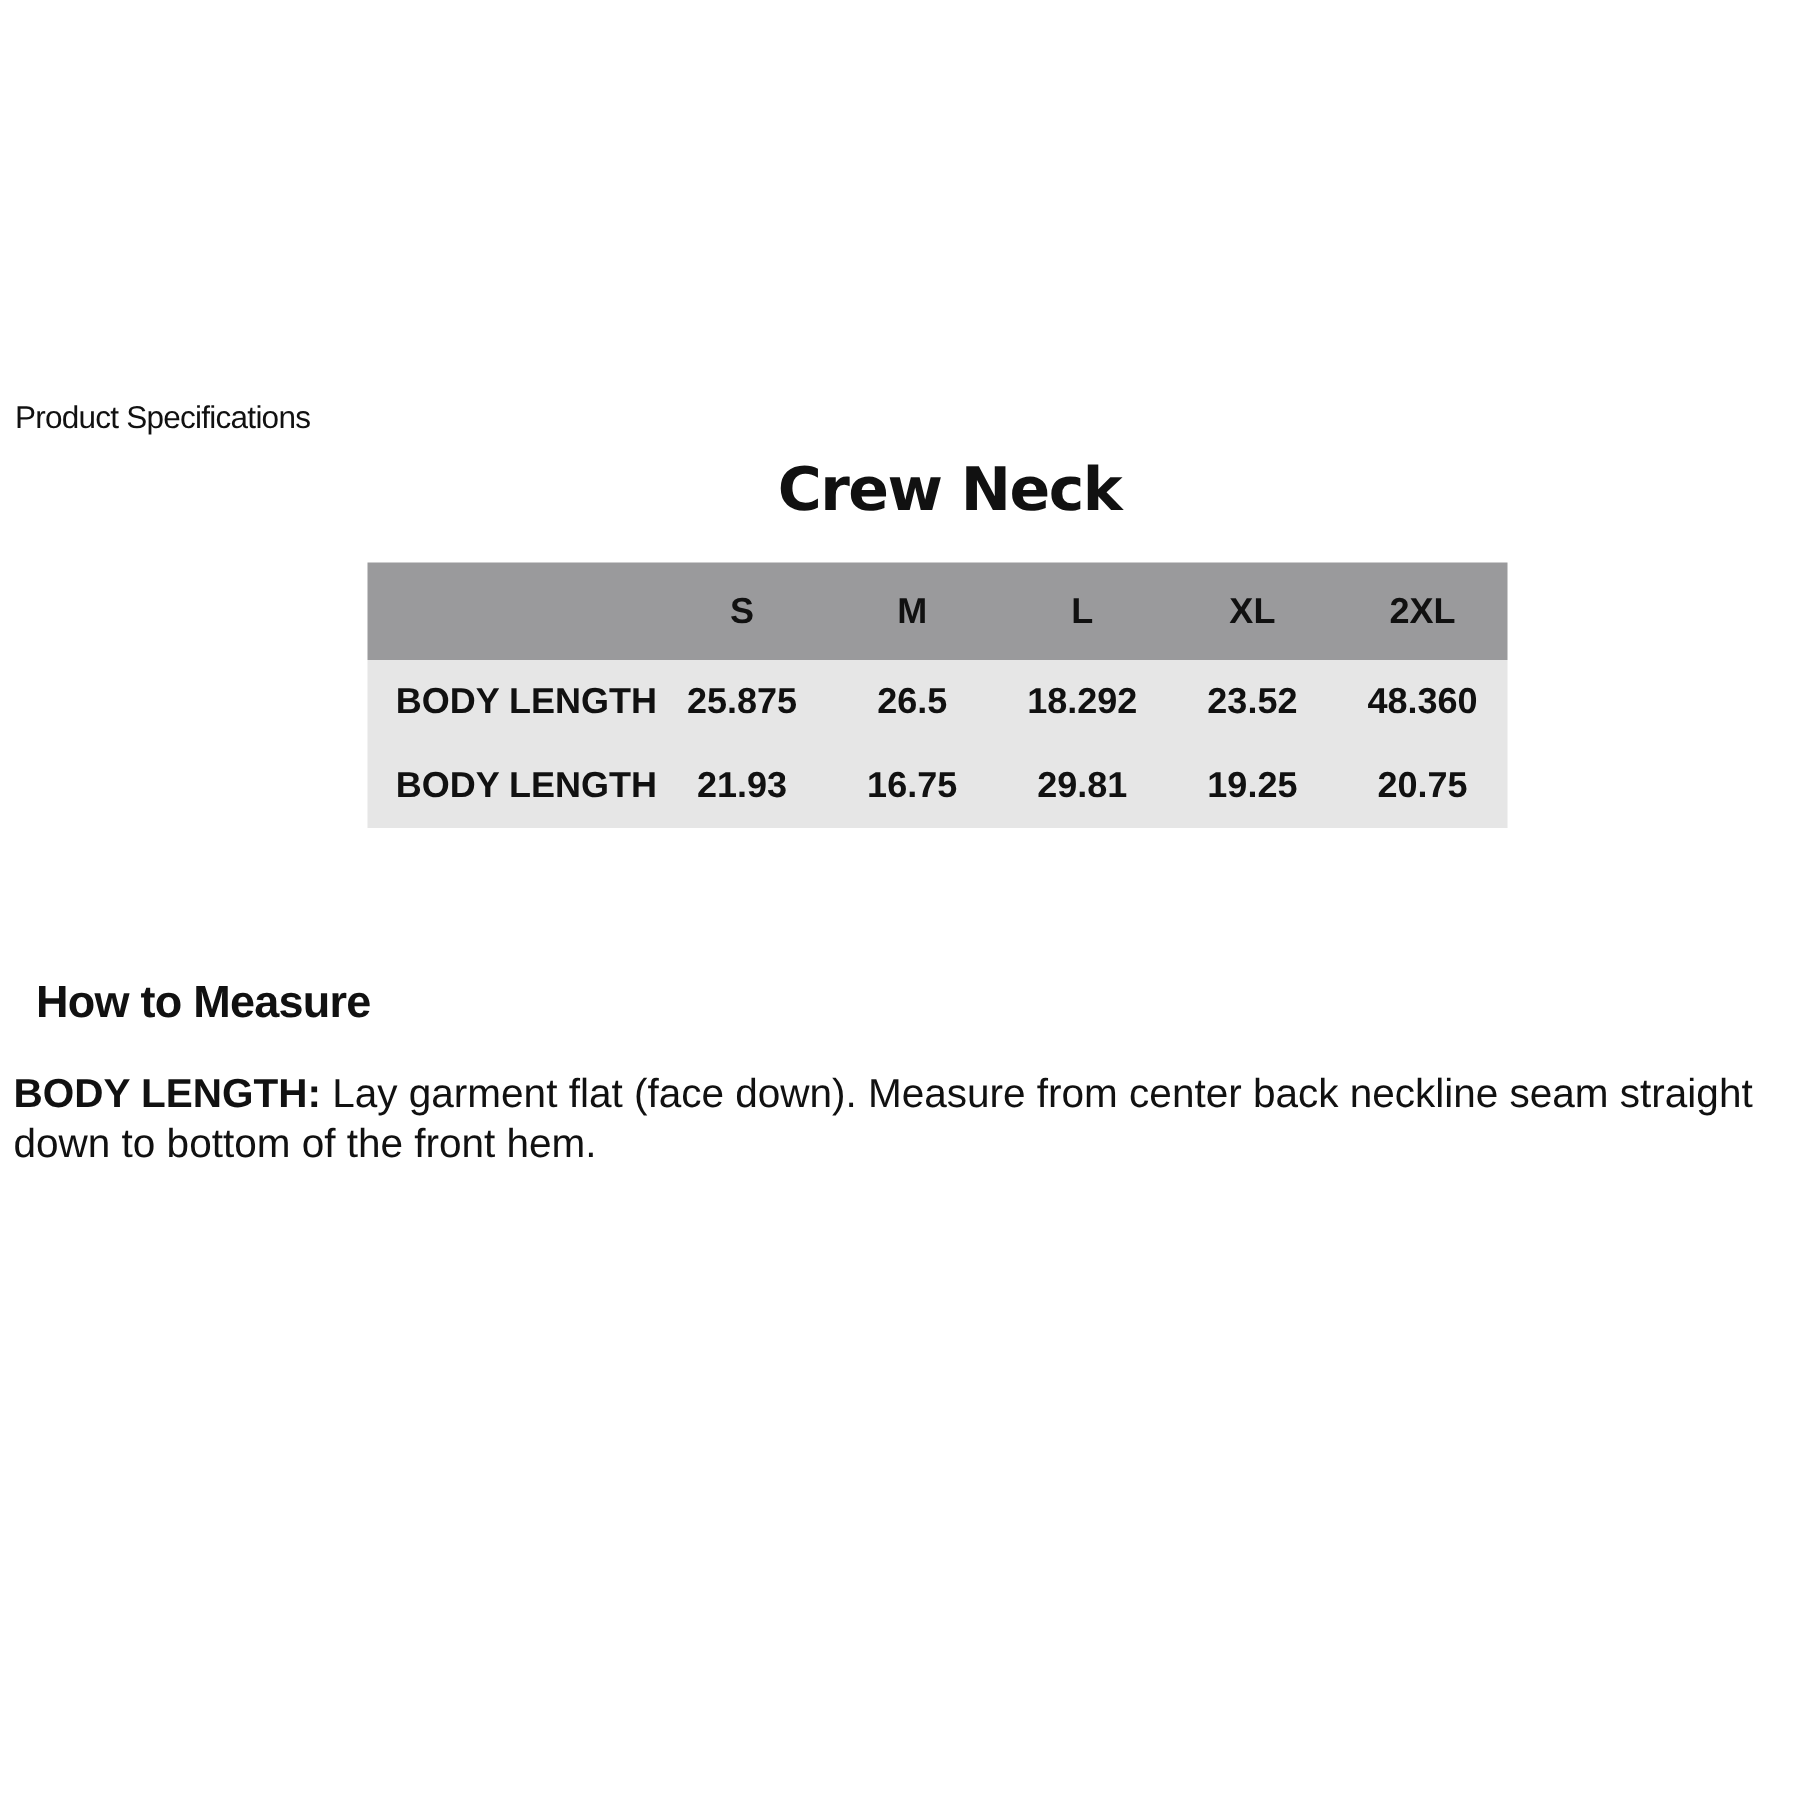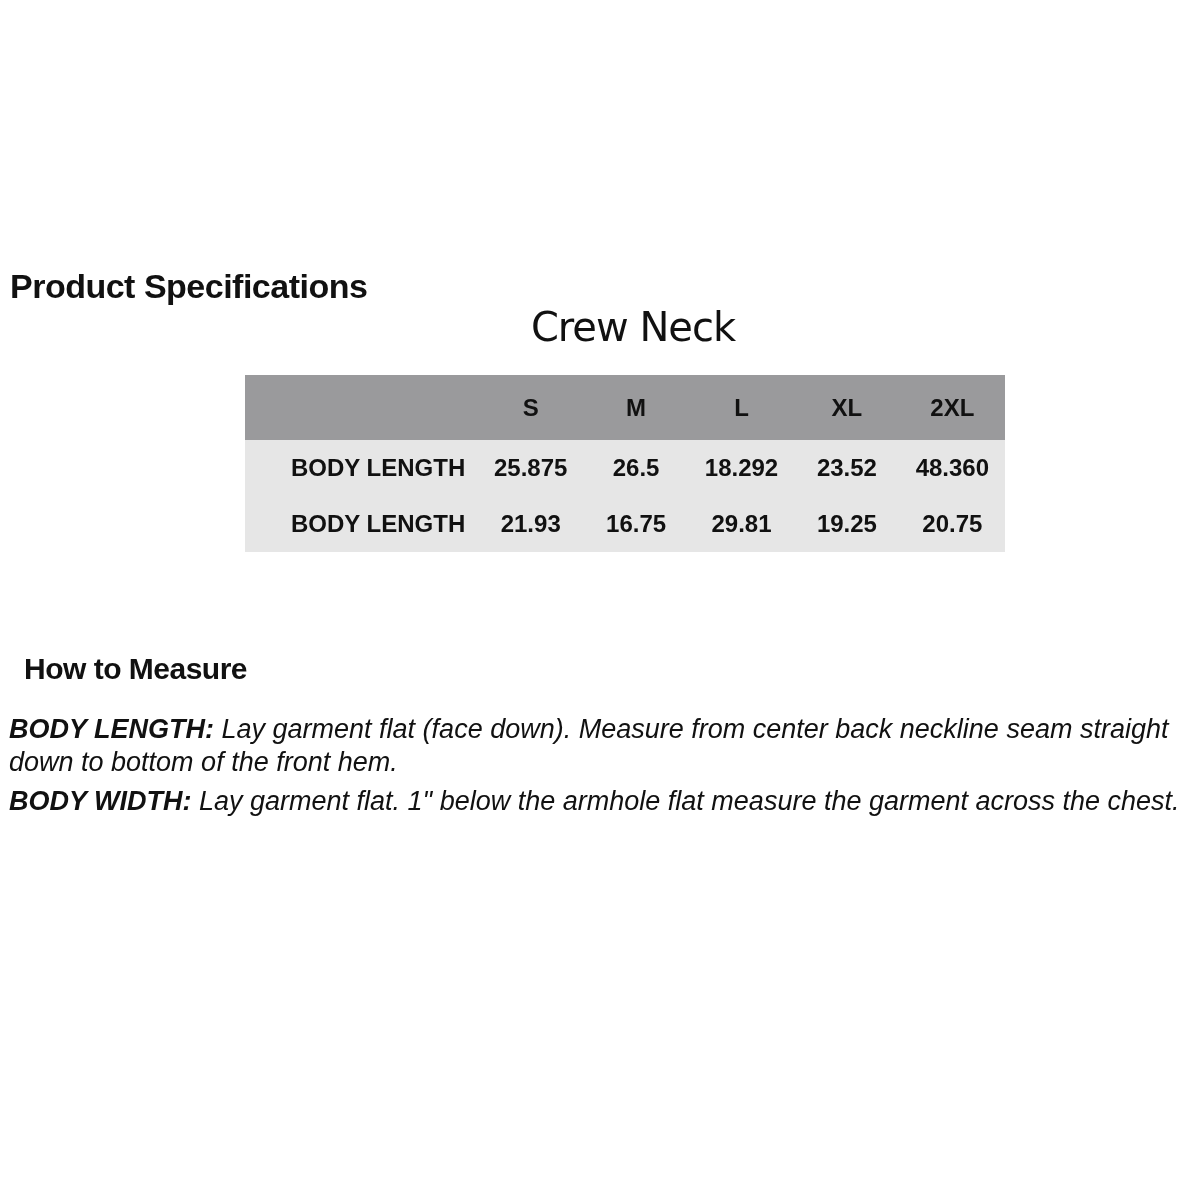--- a/index.html
+++ b/index.html
@@ -10,35 +10,35 @@
     position: relative;
     font-family: "Liberation Sans", sans-serif;
     color: #111111;
     overflow: hidden;
   }
 
   .page-title {
     position: absolute;
     left: 10px;
     top: 267px;
-    font-size: 34px;
-    font-weight: bold;
+    font-size: 21px;
+    font-weight: normal;
     letter-spacing: -0.5px;
     margin: 0;
   }
 
   .product-name {
     position: absolute;
     left: 245px;
     top: 304px;
     width: 776px;
     text-align: center;
     font-family: "DejaVu Sans", sans-serif;
     font-size: 40px;
-    font-weight: normal;
+    font-weight: bold;
     letter-spacing: -1px;
     margin: 0;
   }
 
   .size-table {
     position: absolute;
     left: 245px;
     top: 375px;
     width: 760px;
     font-size: 24px;
@@ -58,44 +58,42 @@
     display: flex;
     align-items: center;
   }
   .size-table .cell {
     flex: 1 1 0;
     text-align: center;
     white-space: nowrap;
   }
   .size-table .cell.label {
     flex: 0 0 193px;
-    text-align: left;
+    text-align: right;
     padding-left: 6px;
     box-sizing: border-box;
-    margin-left: 40px;
   }
 
   .section-title {
     position: absolute;
     left: 8px;
     top: 636px;
     font-size: 30px;
     font-weight: bold;
     letter-spacing: -0.5px;
     margin: 16px;
   }
 
   .instructions {
     position: absolute;
     left: 9px;
     top: 713px;
     width: 1185px;
     font-size: 27px;
     line-height: 33px;
-    font-style: italic;
   }
   .instructions p { margin: 0; }
   .instructions p + p { margin-top: 6px; }
   .instructions .term { font-weight: bold; }
 </style>
 </head>
 <body>
 
 <main>
 
@@ -129,16 +127,15 @@
         <div class="cell">19.25</div>
         <div class="cell">20.75</div>
       </div>
     </div>
   </section>
 
   <h2 class="section-title">How to Measure</h2>
 
   <div class="instructions">
     <p><span class="term">BODY LENGTH:</span><span> Lay garment flat (face down). Measure from center back neckline seam straight down to bottom of the front hem.</span></p>
-    <p><span class="term">BODY WIDTH:</span><span> Lay garment flat. 1" below the armhole flat measure the garment across the chest.</span></p>
   </div>
 
 </main>
 
 </body></html>

